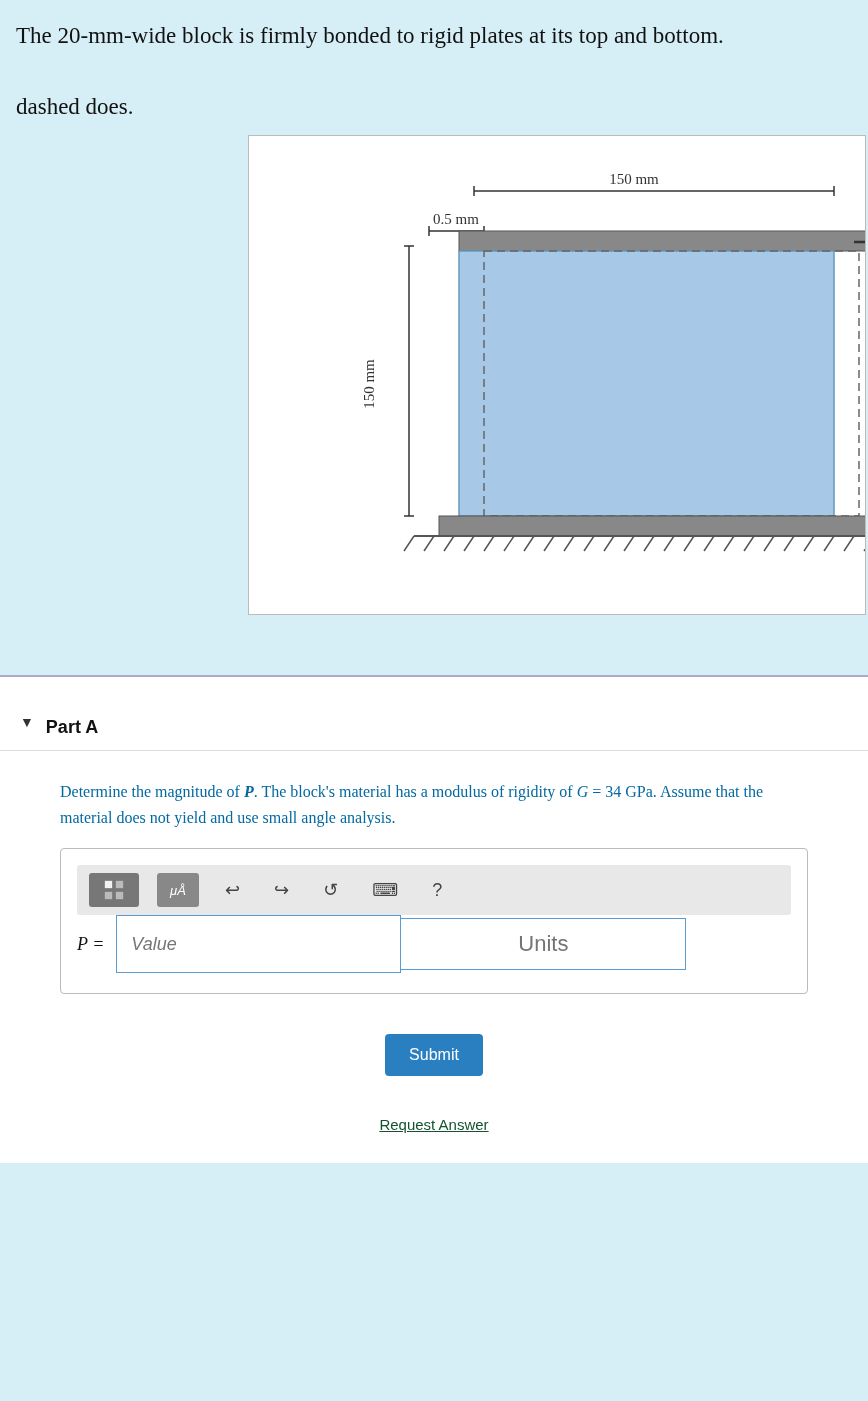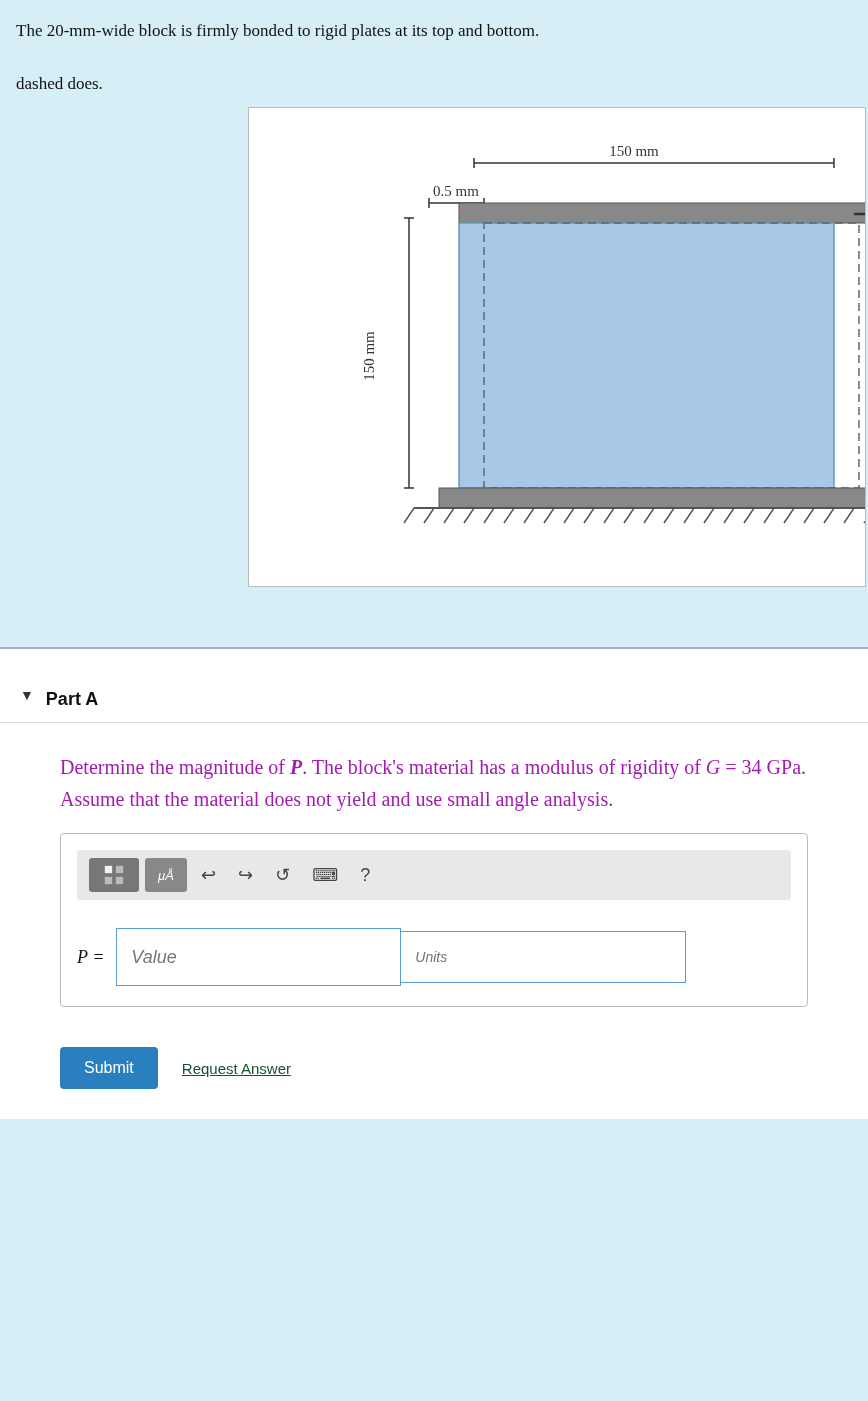--- a/index.html
+++ b/index.html
@@ -6,21 +6,21 @@
     body {
       font-family: Georgia, 'Times New Roman', serif;
       background: #d6eef5;
       width: 868px;
       min-height: 1401px;
       overflow-x: hidden;
     }
 
     .problem-text {
       padding: 18px 16px 10px 16px;
-      font-size: 17px;
+      font-size: 23px;
       line-height: 1.55;
       color: #111;
       background: #d6eef5;
     }
 
     .diagram-container {
       background: white;
       border: 1.5px solid #bbb;
       margin: 0 0 0 248px;
       width: 618px;
@@ -67,23 +67,23 @@
       font-family: Arial, sans-serif;
       margin-top: 8px;
     }
 
     .part-a-body {
       padding: 28px 60px 20px 60px;
       background: white;
     }
 
     .part-desc {
-      font-size: 20px;
+      font-size: 16px;
       line-height: 1.6;
-      color: #a21caf;
+      color: #0369a1;
       margin-bottom: 18px;
     }
 
     .part-instruction {
       font-size: 16px;
       font-weight: bold;
       line-height: 1.5;
       color: #111;
       margin-bottom: 22px;
     }
@@ -92,22 +92,22 @@
       border: 1.5px solid #bbb;
       border-radius: 4px;
       padding: 16px 16px 20px 16px;
       background: white;
       margin-bottom: 20px;
     }
 
     .toolbar {
       display: flex;
       align-items: center;
-      gap: 6px;
-      margin-bottom: 28px;
+      gap: 18px;
+      margin-bottom: 0;
       padding: 8px 12px;
       background: #e8e8e8;
       border-radius: 3px;
     }
 
     .toolbar-btn {
       background: #888;
       border: none;
       border-radius: 3px;
       cursor: pointer;
@@ -163,35 +163,36 @@
       width: 285px;
       height: 58px;
       outline: none;
       background: white;
     }
 
     .units-input {
       border: 1.5px solid #5b9bd5;
       border-left: none;
       padding: 10px 14px;
-      font-size: 14px;
-      font-style: italic;
+      font-size: 22px;
       color: #aaa;
       width: 285px;
       height: 52px;
       outline: none;
       background: white;
+      text-align: center;
     }
 
     .bottom-actions {
       display: flex;
       align-items: center;
-      gap: 24px;
+      gap: 40px;
       padding: 0 60px 30px 60px;
       background: white;
+      flex-direction: column;
     }
 
     .submit-btn {
       background: #2a7fc1;
       color: white;
       border: none;
       border-radius: 4px;
       padding: 12px 24px;
       font-size: 16px;
       cursor: pointer;

